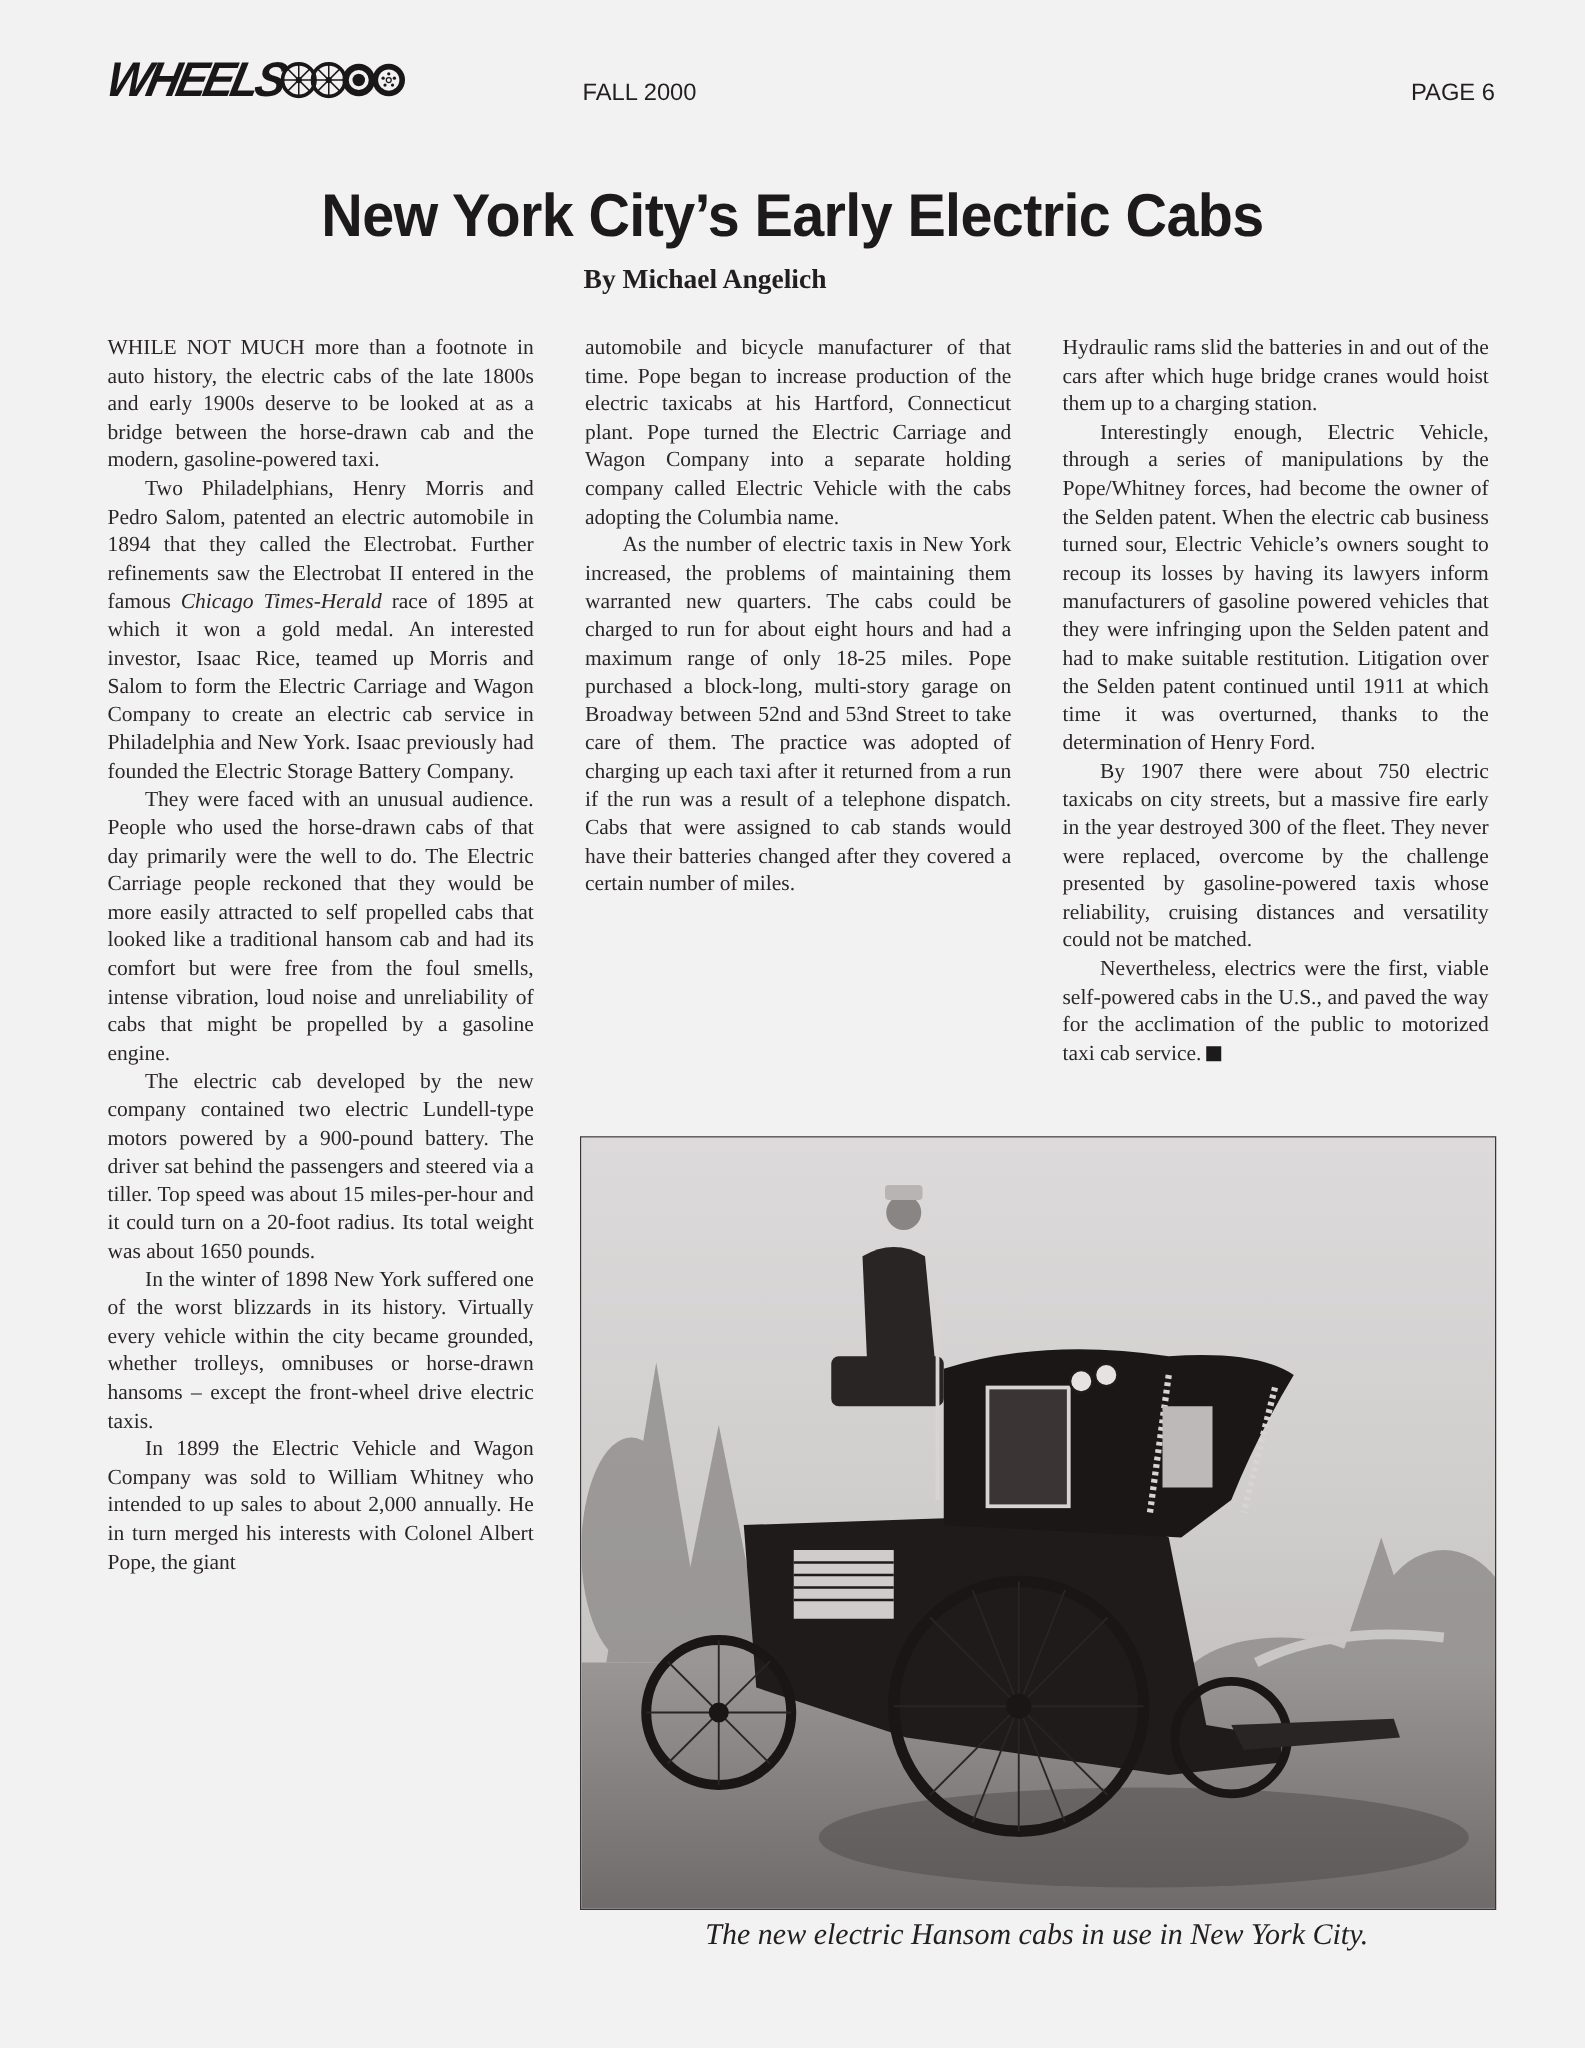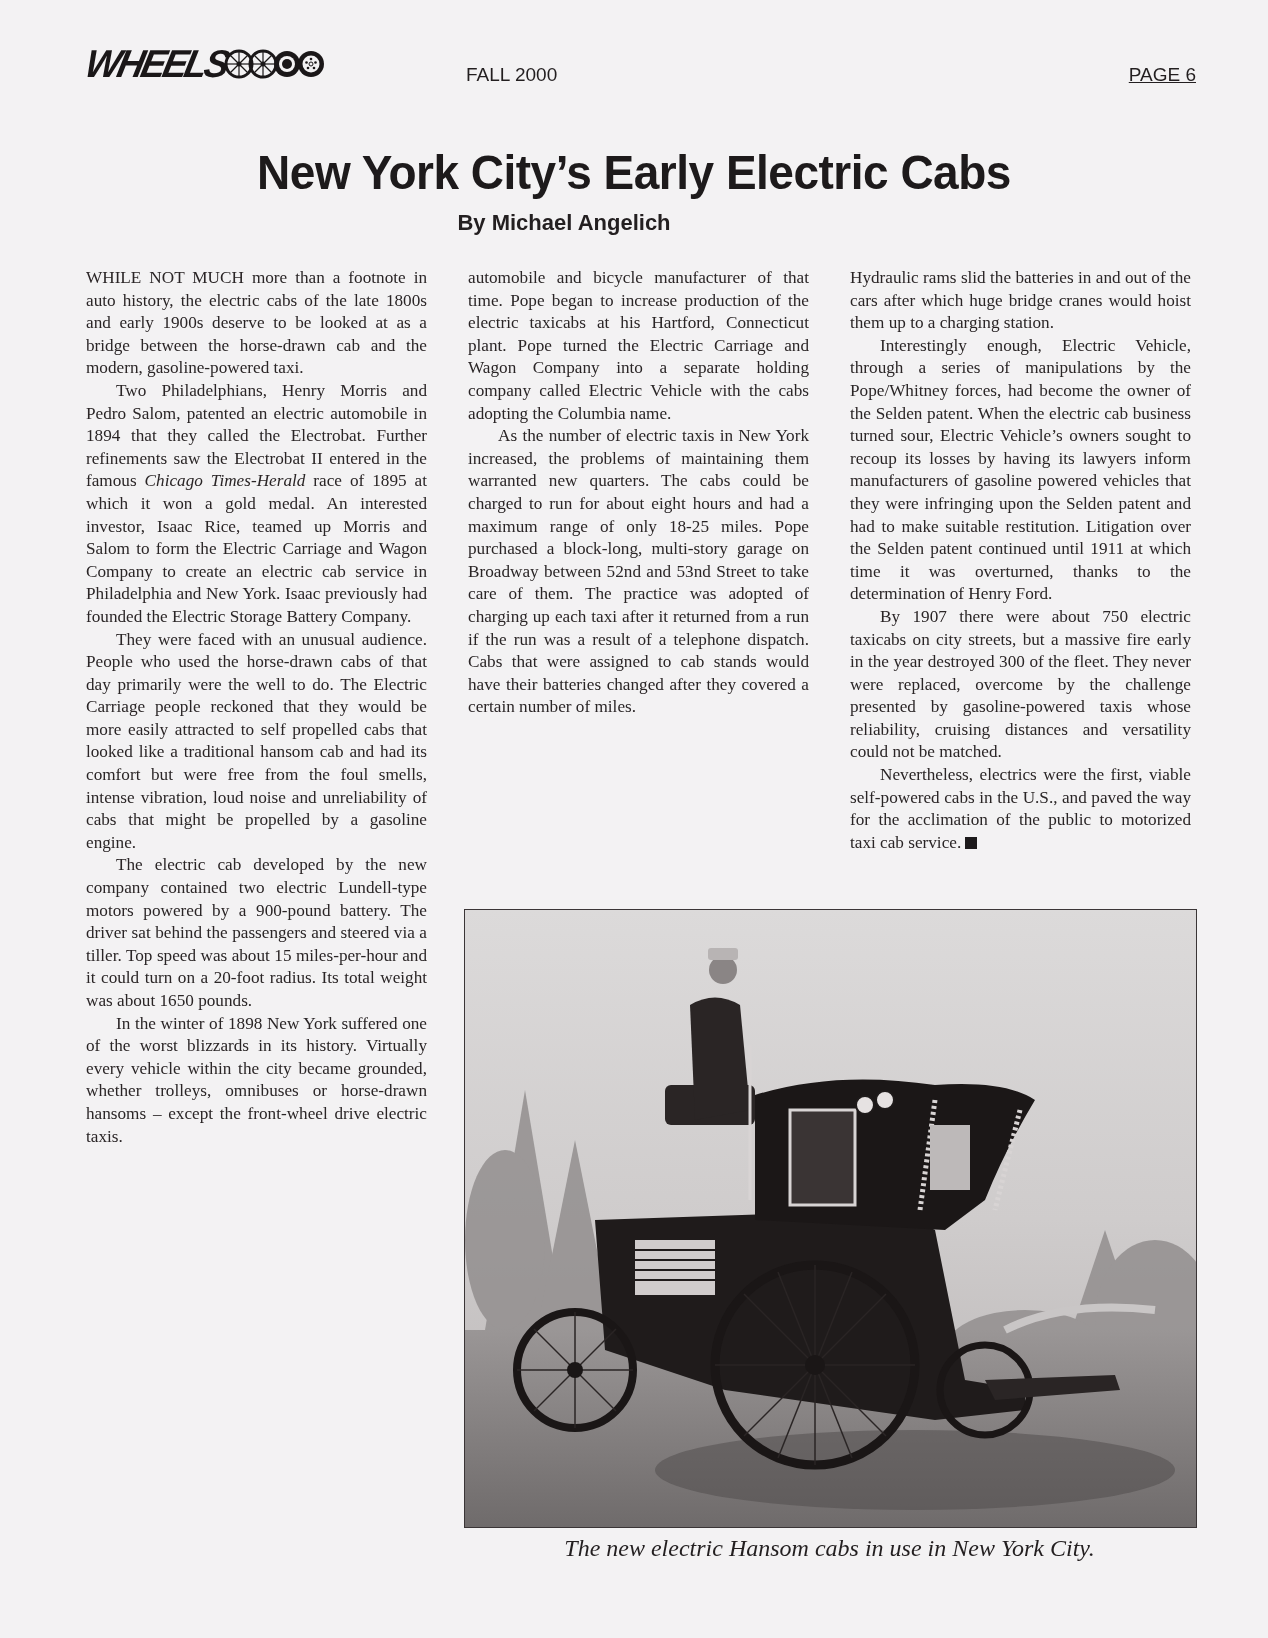--- a/index.html
+++ b/index.html
@@ -21,33 +21,33 @@
     color: #1a1718; line-height: 40px;
   }
   .logo-wheels { display: flex; margin-left: 4px; }
   .logo-wheels svg { margin-left: -6px; }
   .issue {
     position: absolute; left: 380px; top: 20px;
     font-family: "Liberation Sans", sans-serif; font-size: 19px; color: #231f20; text-align: center;
   }
   .pageno {
     position: absolute; right: 0; top: 20px;
-    font-family: "Liberation Sans", sans-serif; font-size: 19px; color: #231f20; text-decoration: underline;
+    font-family: "Liberation Sans", sans-serif; font-size: 19px; color: #231f20;
   }
   .headline {
     position: absolute; left: 0; width: 1268px; top: 145px;
     text-align: center;
     font-family: "Liberation Sans", sans-serif; font-weight: bold;
     font-size: 46px; letter-spacing: -0.5px; color: #1d1a1b;
     transform: scaleY(1.05);
   }
   .byline {
     position: absolute; left: 0; width: 1128px; top: 210px;
     text-align: center;
-    font-family: Liberation Sans, sans-serif; font-weight: bold;
+    font-family: Liberation Serif, serif; font-weight: bold;
     font-size: 22px; color: #231f20;
   }
   .col {
     position: absolute;
     font-size: 17.2px; line-height: 22.6px;
     text-align: justify;
     color: #2a2526;
   }
   .col p { margin: 0; text-indent: 30px; }
   .col p.first { text-indent: 0; }
@@ -122,20 +122,21 @@
 
 <div class="headline">New York City’s Early Electric Cabs</div>
 <div class="byline">By Michael Angelich</div>
 
 <div class="col col1">
   <p class="first">WHILE NOT MUCH more than a footnote in auto history, the electric cabs of the late 1800s and early 1900s deserve to be looked at as a bridge between the horse-drawn cab and the modern, gasoline-powered taxi.</p>
   <p><span>Two Philadelphians, Henry Morris and Pedro Salom, patented an electric automobile in 1894 that they called the Electrobat. Further refinements saw the Electrobat II entered in the famous </span><i>Chicago Times-Herald</i> <span>race of 1895 at which it won a gold medal. An interested investor, Isaac Rice, teamed up Morris and Salom to form the Electric Carriage and Wagon Company to create an electric cab service in Philadelphia and New York. Isaac previously had founded the Electric Storage Battery Company.</span></p>
   <p>They were faced with an unusual audience. People who used the horse-drawn cabs of that day primarily were the well to do. The Electric Carriage people reckoned that they would be more easily attracted to self propelled cabs that looked like a traditional hansom cab and had its comfort but were free from the foul smells, intense vibration, loud noise and unreliability of cabs that might be propelled by a gasoline engine.</p>
   <p>The electric cab developed by the new company contained two electric Lundell-type motors powered by a 900-pound battery. The driver sat behind the passengers and steered via a tiller. Top speed was about 15 miles-per-hour and it could turn on a 20-foot radius. Its total weight was about 1650 pounds.</p>
   <p>In the winter of 1898 New York suffered one of the worst blizzards in its history. Virtually every vehicle within the city became grounded, whether trolleys, omnibuses or horse-drawn hansoms – except the front-wheel drive electric taxis.</p>
+  <p>In 1899 the Electric Vehicle and Wagon Company was sold to William Whitney who intended to up sales to about 2,000 annually. He in turn merged his interests with Colonel Albert Pope, the giant</p>
 </div>
 
 <div class="col col2">
   <p class="first">automobile and bicycle manufacturer of that time. Pope began to increase production of the electric taxicabs at his Hartford, Connecticut plant. Pope turned the Electric Carriage and Wagon Company into a separate holding company called Electric Vehicle with the cabs adopting the Columbia name.</p>
   <p>As the number of electric taxis in New York increased, the problems of maintaining them warranted new quarters. The cabs could be charged to run for about eight hours and had a maximum range of only 18-25 miles. Pope purchased a block-long, multi-story garage on Broadway between 52nd and 53nd Street to take care of them. The practice was adopted of charging up each taxi after it returned from a run if the run was a result of a telephone dispatch. Cabs that were assigned to cab stands would have their batteries changed after they covered a certain number of miles.</p>
 </div>
 
 <div class="col col3">
   <p class="first">Hydraulic rams slid the batteries in and out of the cars after which huge bridge cranes would hoist them up to a charging station.</p>
   <p>Interestingly enough, Electric Vehicle, through a series of manipulations by the Pope/Whitney forces, had become the owner of the Selden patent. When the electric cab business turned sour, Electric Vehicle’s owners sought to recoup its losses by having its lawyers inform manufacturers of gasoline powered vehicles that they were infringing upon the Selden patent and had to make suitable restitution. Litigation over the Selden patent continued until 1911 at which time it was overturned, thanks to the determination of Henry Ford.</p>

